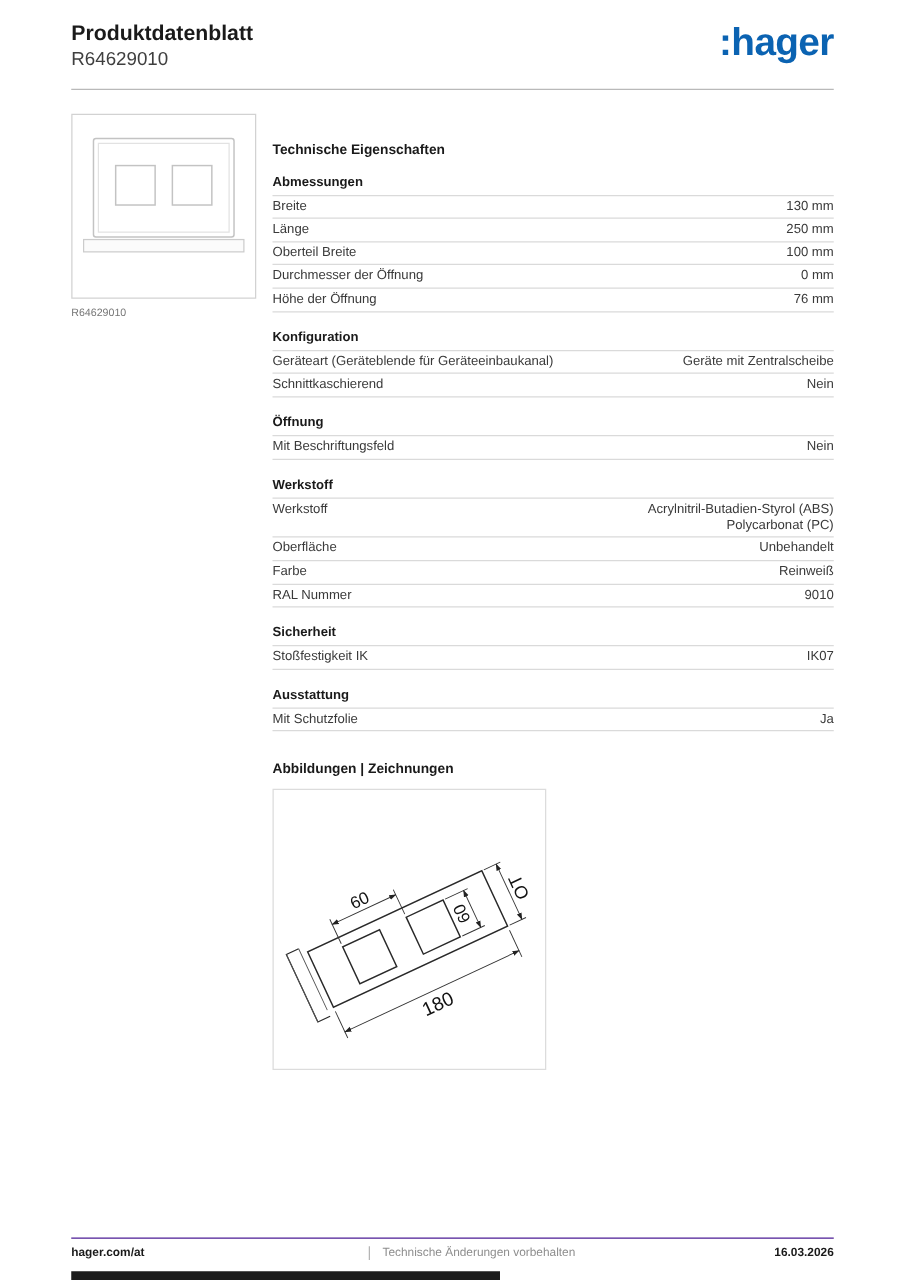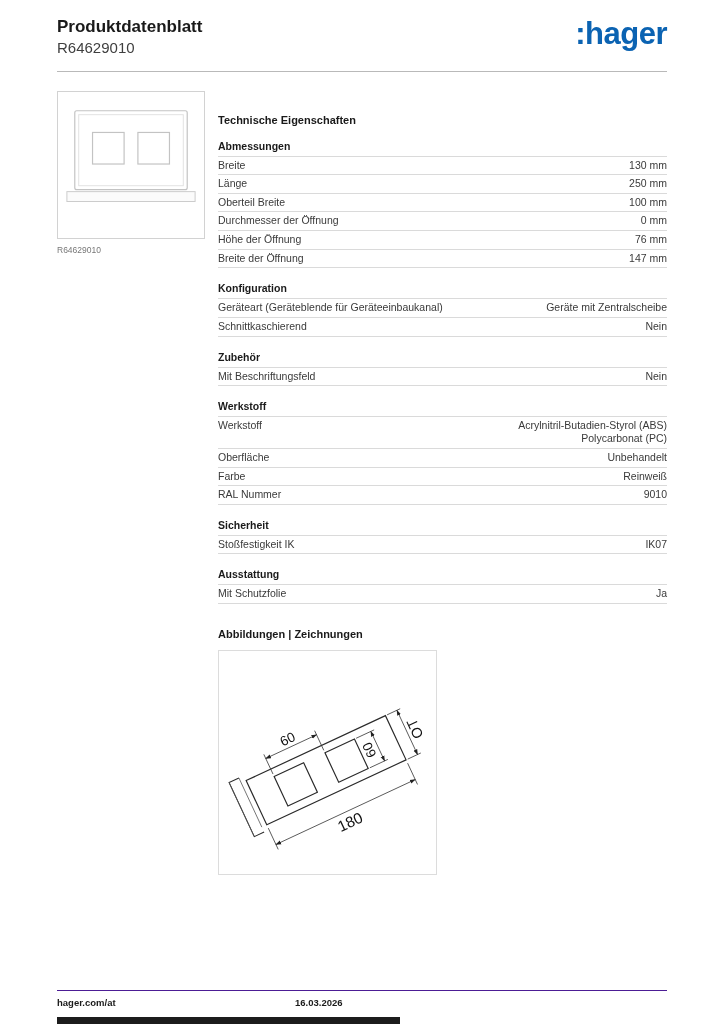--- a/index.html
+++ b/index.html
@@ -102,43 +102,39 @@
             <span class="val">100 mm</span>
           </div>
           <div class="row">
             <span class="lbl">Durchmesser der Öffnung</span>
             <span class="val">0 mm</span>
           </div>
           <div class="row">
             <span class="lbl">Höhe der Öffnung</span>
             <span class="val">76 mm</span>
           </div>
-          <div class="row">
-            <span class="lbl">Breite der Öffnung</span>
-            <span class="val">147 mm</span>
-          </div>
         </div>
       </section>
 
       <section class="spec-section">
         <h3>Konfiguration</h3>
         <div class="rows">
           <div class="row">
             <span class="lbl">Geräteart (Geräteblende für Geräteeinbaukanal)</span>
             <span class="val">Geräte mit Zentralscheibe</span>
           </div>
           <div class="row">
             <span class="lbl">Schnittkaschierend</span>
             <span class="val">Nein</span>
           </div>
         </div>
       </section>
 
       <section class="spec-section">
-        <h3>Zubehör</h3>
+        <h3>Öffnung</h3>
         <div class="rows">
           <div class="row">
             <span class="lbl">Mit Beschriftungsfeld</span>
             <span class="val">Nein</span>
           </div>
         </div>
       </section>
 
       <section class="spec-section">
         <h3>Werkstoff</h3>
@@ -231,17 +227,18 @@
             </g>
             <text x="85" y="96" text-anchor="middle" font-size="17" fill="#111" stroke="none" font-family="Liberation Sans, sans-serif">180</text>
           </g>
         </svg>
       </div>
     </div>
   </div>
 
   <div class="footer">
     <span class="f-left">hager.com/at</span>
+    <span class="f-center">Technische Änderungen vorbehalten</span>
     <span class="f-right">16.03.2026</span>
   </div>
   <div class="bottom-bar"></div>
 
 </div>
 
 </body></html>

